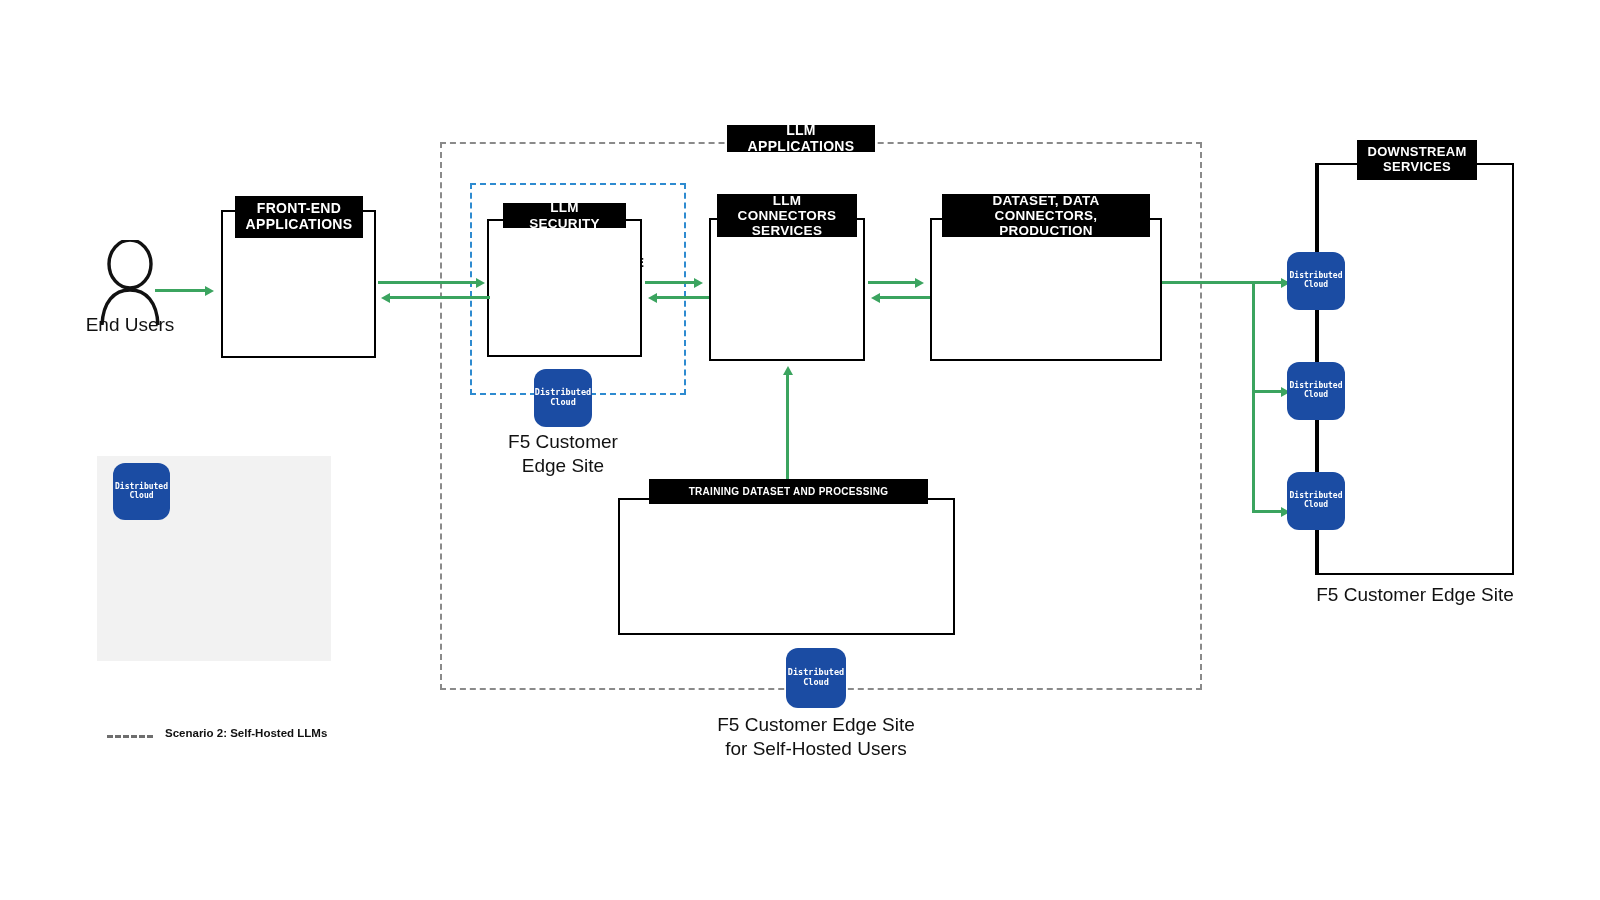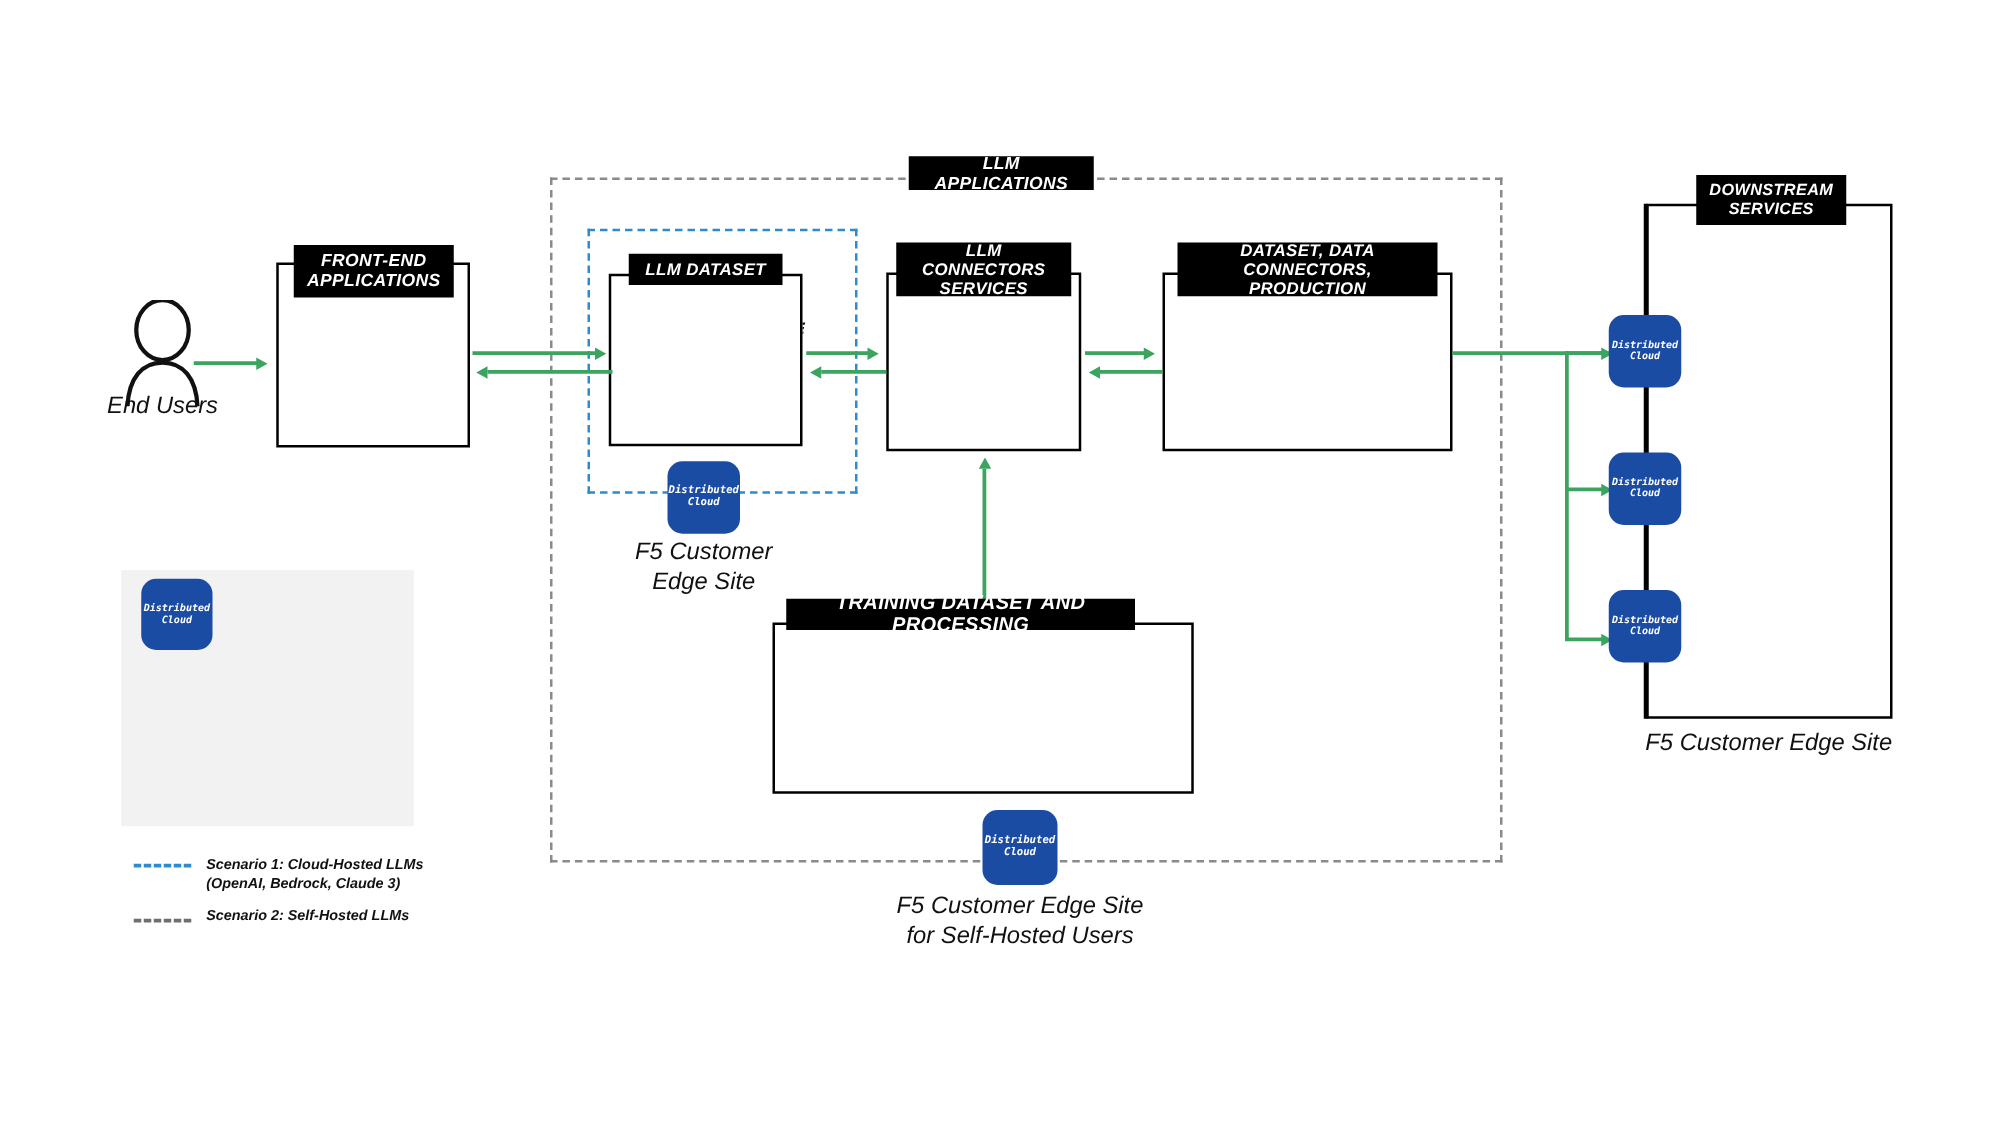--- a/index.html
+++ b/index.html
@@ -2,21 +2,21 @@
 <html><head>
 <meta charset="utf-8">
 <style>
   * { box-sizing: border-box; margin: 0; padding: 0; }
   html, body {
     width: 1600px; height: 900px;
     background: #ffffff;
     font-family: "Liberation Sans", sans-serif;
     overflow: hidden;
   }
-  #stage { position: relative; width: 1600px; height: 900px; font-style: italic; }
+  #stage { position: relative; width: 1600px; height: 900px; }
 
   
   .abs { position: absolute; }
 
   .hdr-chip {
     position: absolute;
     background: #000000;
     color: #ffffff;
     font-weight: bold;
     letter-spacing: .3px;
@@ -160,21 +160,21 @@
     </svg>
   </div>
   <div class="node-label" style="left:221px; top:313px; width:155px; font-size:18px;">Example: Chatbot</div>
 
   <div class="gline" style="left:378px; top:281px; width:100px; height:2.5px;"></div>
   <div class="arrow-r" style="left:476px; top:277.5px;"></div>
   <div class="gline" style="left:390px; top:296px; width:100px; height:2.5px;"></div>
   <div class="arrow-l" style="left:381px; top:292.5px;"></div>
 
   <div class="panel" style="left:487px; top:219px; width:155px; height:138px;"></div>
-  <div class="hdr-chip" style="left:503px; top:203px; width:123px; height:25px; font-size:13.5px;">LLM DATASET</div>
+  <div class="hdr-chip" style="left:503px; top:203px; width:123px; height:25px; font-size:13.5px;">LLM SECURITY</div>
 
   <div class="abs" style="left:503px; top:240px;">
     <svg width="30" height="32" viewBox="0 0 30 32">
       <path d="M15 2 L28 9 V23 L15 30 L2 23 V9 Z" fill="none" stroke="#111" stroke-width="2"></path>
       <path d="M2 9 L15 16 L28 9" fill="none" stroke="#111" stroke-width="2"></path>
       <path d="M9 5.5 L22 12.5 M8 19.5 L21 26.5" fill="none" stroke="#111" stroke-width="2"></path>
     </svg>
   </div>
   <div class="ri-word" style="left:538px; top:242px;">ROBUST</div>
   <div class="ri-word" style="left:538px; top:256px;">INTELLIGENCE</div>
@@ -264,21 +264,21 @@
   </div>
   <div class="abs" style="left:1016px; top:254px;">
     <svg width="60" height="58" viewBox="0 0 60 58">
       <path d="M4 4 H27 V13 C27 9 34 9 34 14 C34 19 27 19 27 15 V28 H4 Z" fill="#fff" stroke="#111" stroke-width="2.4" stroke-linejoin="round"></path>
       <path d="M27 28 H41 V35 C37 35 37 42 42 42 C47 42 47 35 43 35 V28 H56 V54 H27 V41 C31 41 31 34 26 34 C21 34 21 41 25 41 V28 Z" fill="#fff" stroke="#111" stroke-width="2.4" stroke-linejoin="round"></path>
     </svg>
   </div>
   <div class="node-label" style="left:930px; top:318px; width:232px;">Plugins</div>
 
   <div class="panel" style="left:618px; top:498px; width:337px; height:137px;"></div>
-  <div class="hdr-chip" style="left:629px; top:479px; width:279px; height:25px; font-size:16px;">TRAINING DATASET AND PROCESSING</div>
+  <div class="hdr-chip" style="left:649px; top:479px; width:279px; height:25px; font-size:10px;">TRAINING DATASET AND PROCESSING</div>
 
   <div class="abs" style="left:671px; top:521px;">
     <svg width="72" height="62" viewBox="0 0 72 62">
       <ellipse cx="40" cy="13" rx="24" ry="9" fill="#fff" stroke="#111" stroke-width="2.4"></ellipse>
       <path d="M16 13 V45 C16 50 27 54 40 54 C53 54 64 50 64 45 V13" fill="#fff" stroke="#111" stroke-width="2.4"></path>
       <path d="M16 27 C16 32 27 36 40 36 C53 36 64 32 64 27" fill="none" stroke="#111" stroke-width="2.2"></path>
       <path d="M16 40 C16 45 27 49 40 49 C53 49 64 45 64 40" fill="none" stroke="#111" stroke-width="2.2"></path>
       <path d="M22 22 L40 16 L40 44 C32 42 22 36 22 28 Z" fill="#fff" stroke="#fff" stroke-width="5"></path>
       <path d="M3 22 C9 22 16 19 19 16 C22 19 29 22 35 22 V37 C35 48 26 55 19 58 C12 55 3 48 3 37 Z" fill="#fff" stroke="#111" stroke-width="2.4" stroke-linejoin="round"></path>
       <circle cx="19" cy="36" r="11" fill="#fff" stroke="#111" stroke-width="2.2"></circle>
@@ -454,25 +454,18 @@
     <div class="legend-bullet">
       <span class="dot">•</span>
       <span>API Protection</span>
     </div>
     <div class="legend-bullet">
       <span class="dot">•</span>
       <span>Secure Multicloud Networking</span>
     </div>
   </div>
 
-  <div class="scen-row" style="left:107px; top:685px; width:240px;">
-    <span class="scen-dash blue"></span>
-    <span class="scen-label">
-      <span>Scenario 1: Cloud-Hosted LLMs</span><br>
-      <span>(OpenAI, Bedrock, Claude 3)</span>
-    </span>
-  </div>
   <div class="scen-row" style="left:107px; top:726px; width:240px;align-items:center;">
     <span class="scen-dash gray"></span>
     <span class="scen-label">Scenario 2: Self-Hosted LLMs</span>
   </div>
 
 </div>
 
 </body></html>

